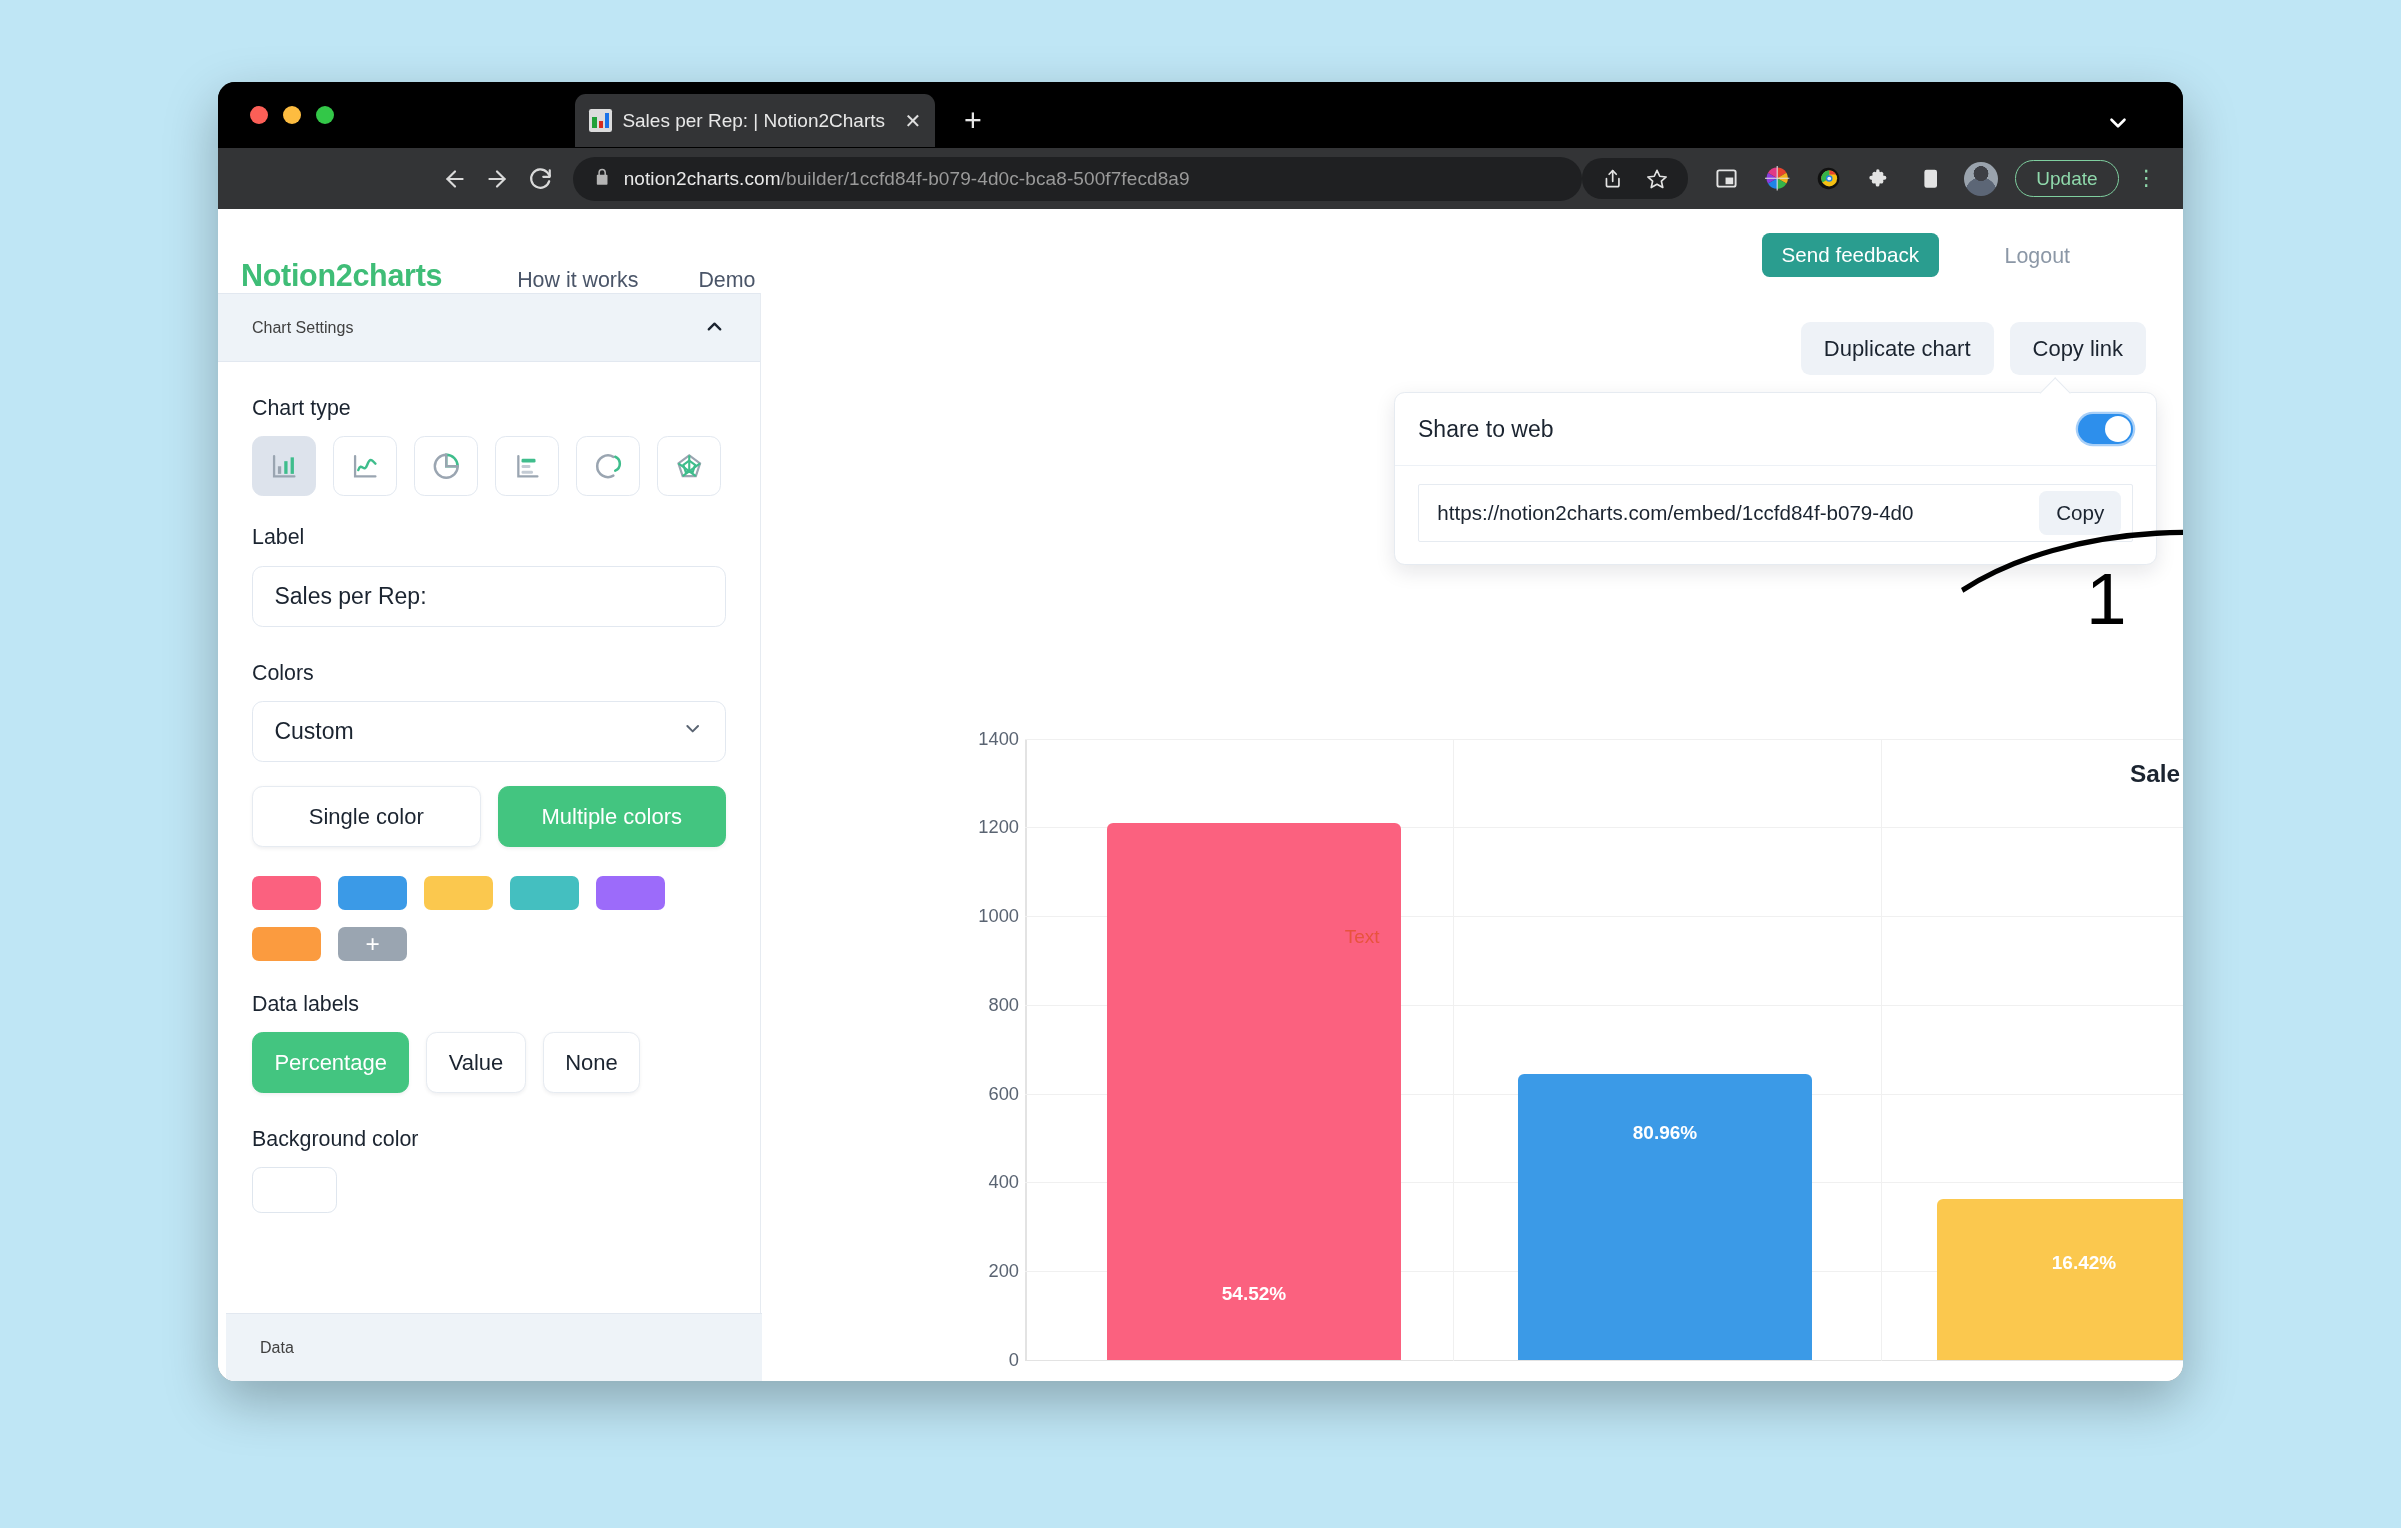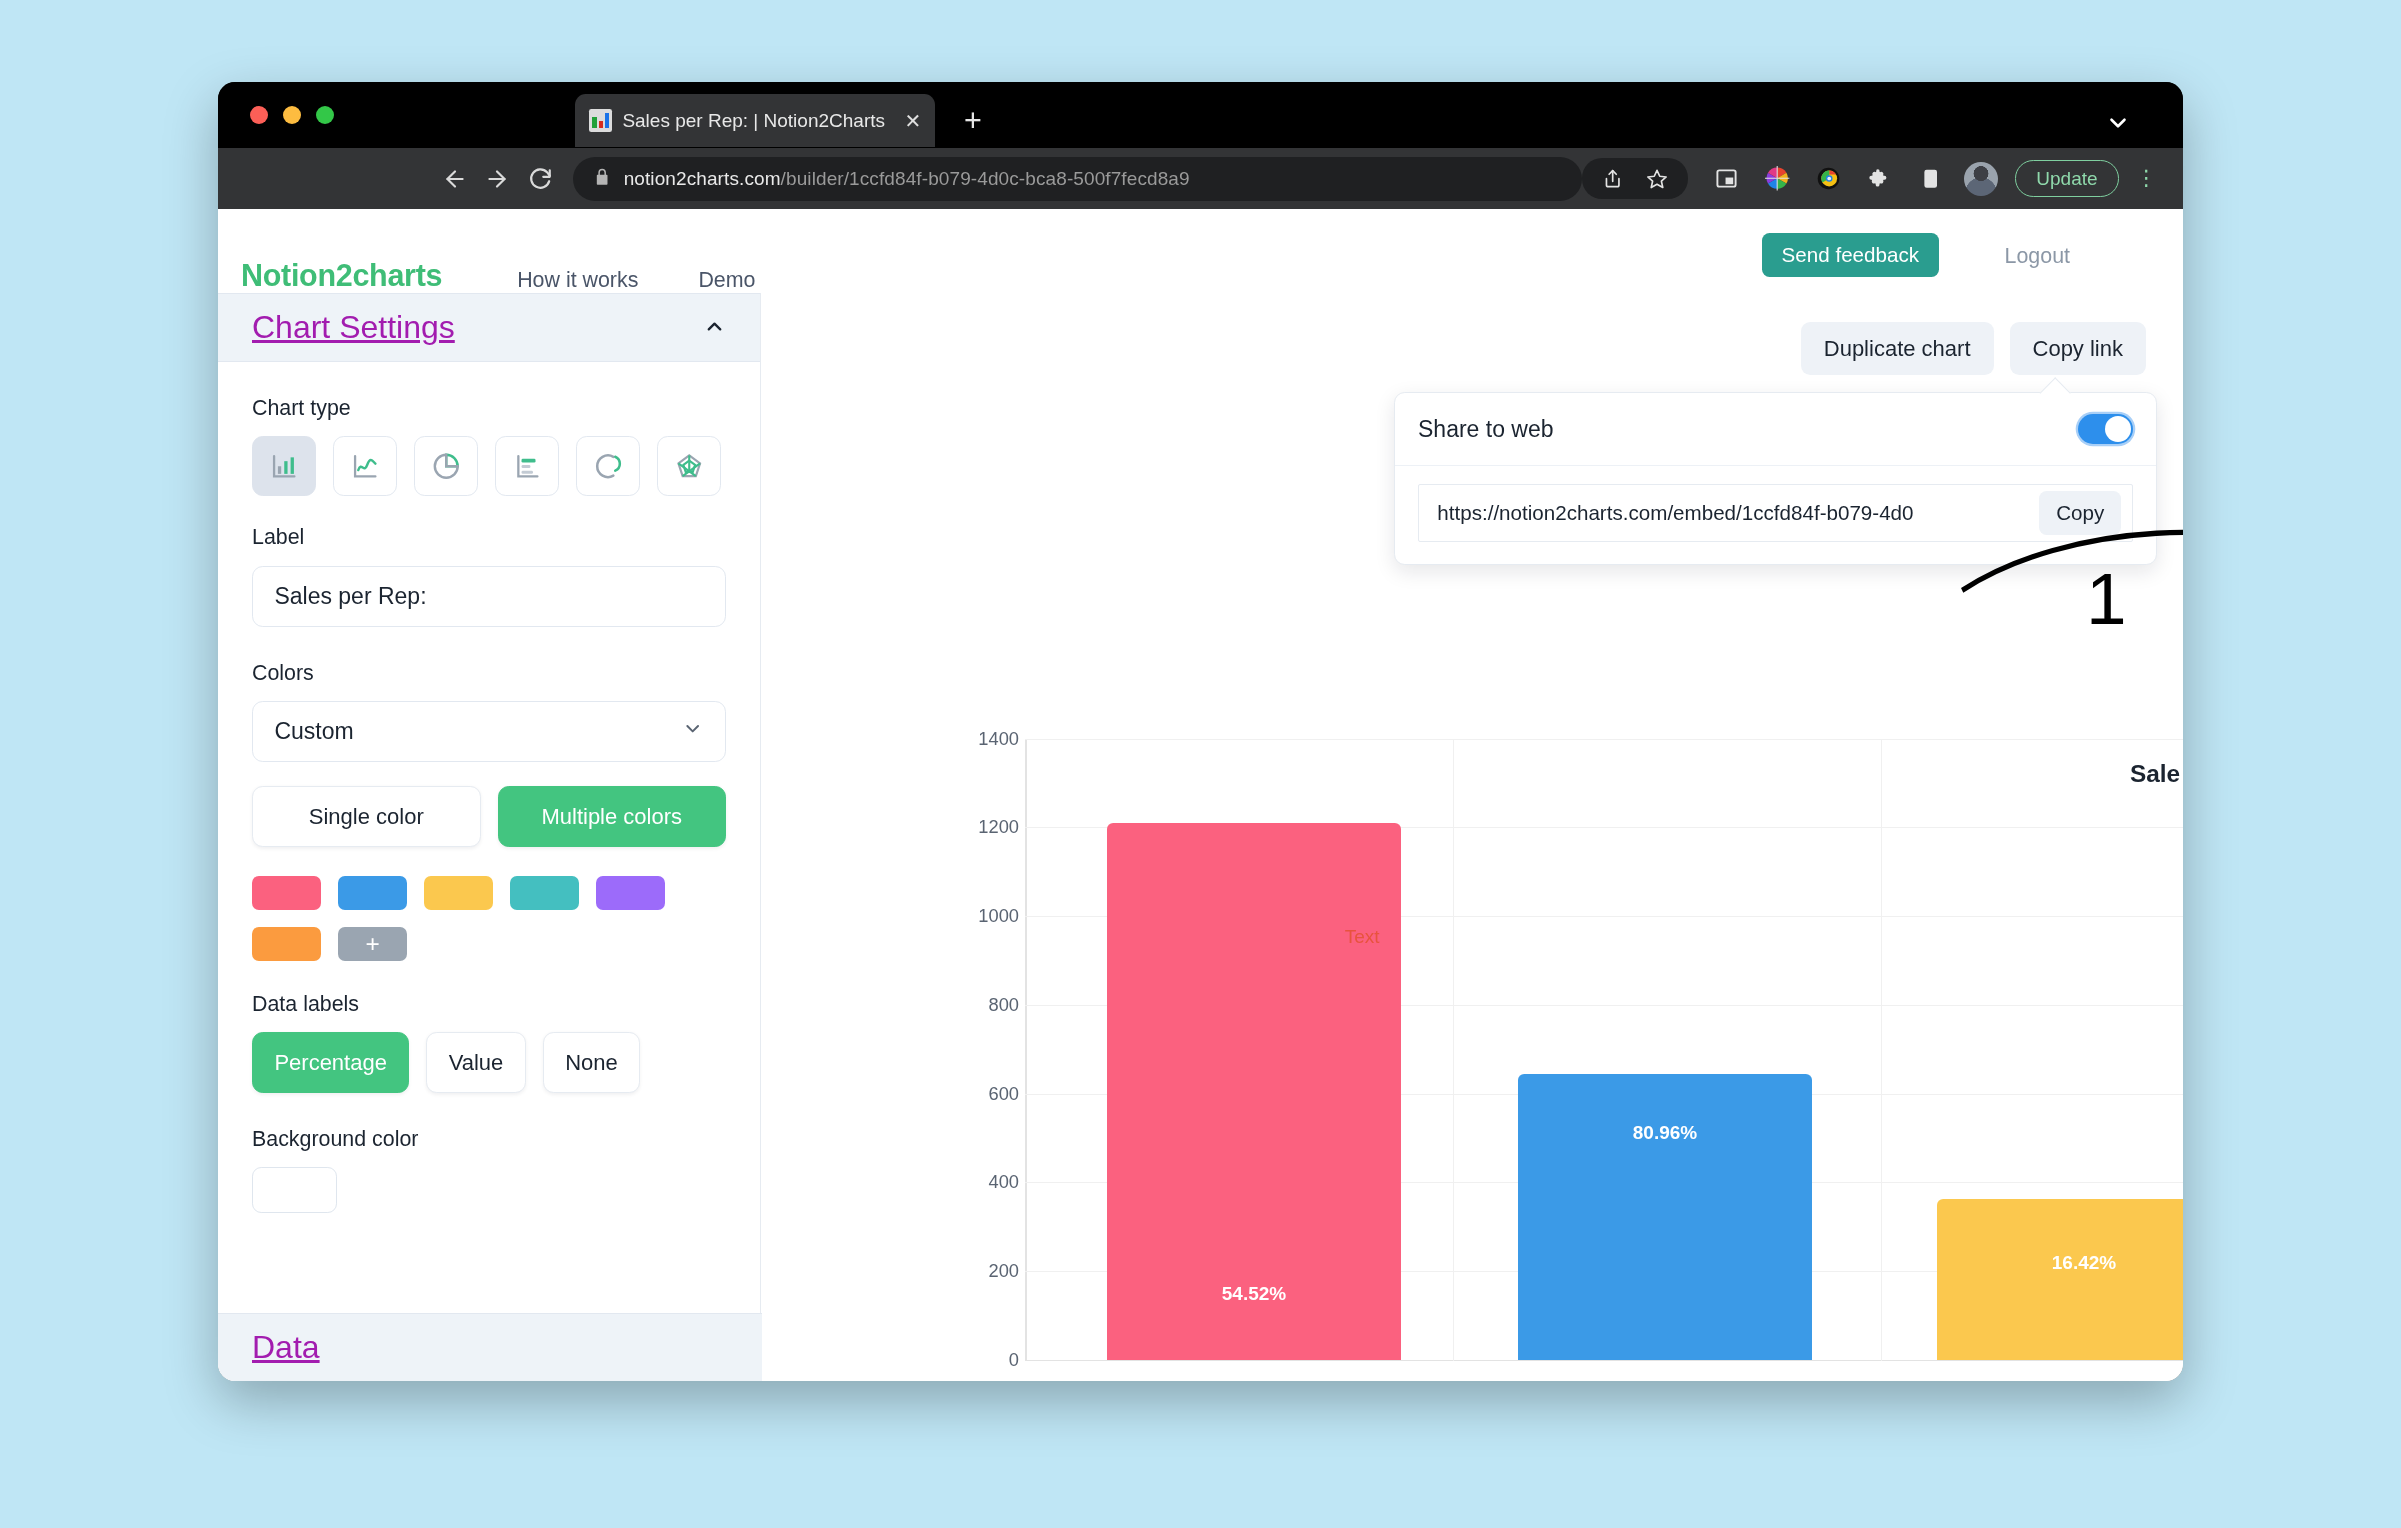--- a/index.html
+++ b/index.html
@@ -89,21 +89,21 @@
     position:absolute; right:244px; top:24.4px; background:#2a9d8f; color:#fff;
     font-size:20.6px; border-radius:7.6px; padding:10px 20px;
   }
   #logout-link { position:absolute; right:113px; top:35px; color:#8b97a6; font-size:21.4px; }
 
   
   #sidebar { position:absolute; left:0; top:84px; width:543px; height:1089px;
     background:#fff; border-right:0.8px solid #e6ebf1; }
   .panel-header { height:69px; background:#eef3f8; display:flex; align-items:center;
      padding:0 34px; border-top:0.8px solid #e2e8f0; border-bottom:0.8px solid #e2e8f0;}
-  .panel-header span.t { font-size:32px; color:#a21caf;text-decoration:underline; }
+  .panel-header span.t { font-size:16px; color:#404040; }
   .chev-up { margin-left:auto; }
 
   #settings-body { padding:34px 34px 0 34px; }
   .field-label { font-size:21.4px; color:#1b2430; margin-bottom:15.3px; }
   .type-grid { display:flex; flex-wrap:wrap; gap:17px; margin-bottom:29px; }
   .type-btn { width:64px; height:60px; border:1.1px solid #e2e8f0; border-radius:10.7px;
     display:flex; align-items:center; justify-content:center; background:#fff; }
   .type-btn.active { background:#dde3ec; border-color:#dde3ec; }
 
   .text-input { width:100%; height:61px; border:1.1px solid #e2e8f0; border-radius:10.7px;
@@ -124,21 +124,21 @@
      color:#fff; font-size:24.4px; line-height:1;}
 
   .dl-row { display:flex; gap:17px; margin-bottom:34px; }
   .dl-btn { height:61px; border-radius:10.7px; border:1.1px solid #e6ebf1; background:#fff;
     display:flex; align-items:center; justify-content:center; font-size:22px; color:#1b2430;
     padding:0 21.4px; box-shadow:0 1.5px 3.8px rgba(16,24,40,.06); }
   .dl-btn.active { background:#43c580; border-color:#43c580; color:#fff; }
 
   #bg-color-swatch { width:85px; height:46px; border:1.5px solid #dfe6ee; border-radius:9.2px; background:#fff; }
 
-  #data-panel-header { position:absolute; left:0; bottom:0; width:597px; }
+  #data-panel-header { position:absolute; left:8px; bottom:0; width:597px; }
 
   
   #chart-area { position:absolute; left:544px; top:84px; right:0; bottom:0; background:#fff; }
 
   #chart-actions { position:absolute; right:37px; top:29px; display:flex; gap:16px; }
   .action-btn { background:#eef2f7; border-radius:9.2px; font-size:22px; color:#1b2430;
     padding:13.7px 23px; }
 
   #share-popover {
     position:absolute; right:26px; top:99px; width:763px;

